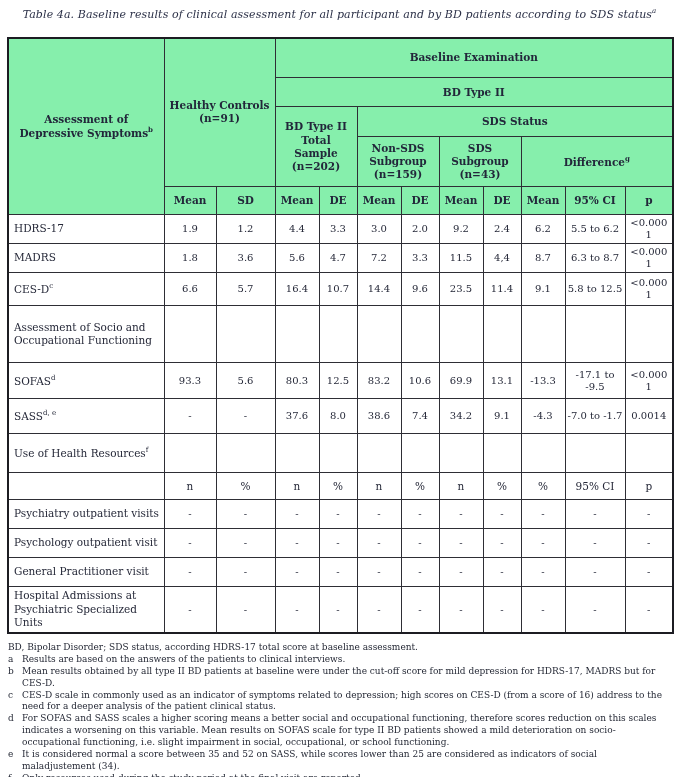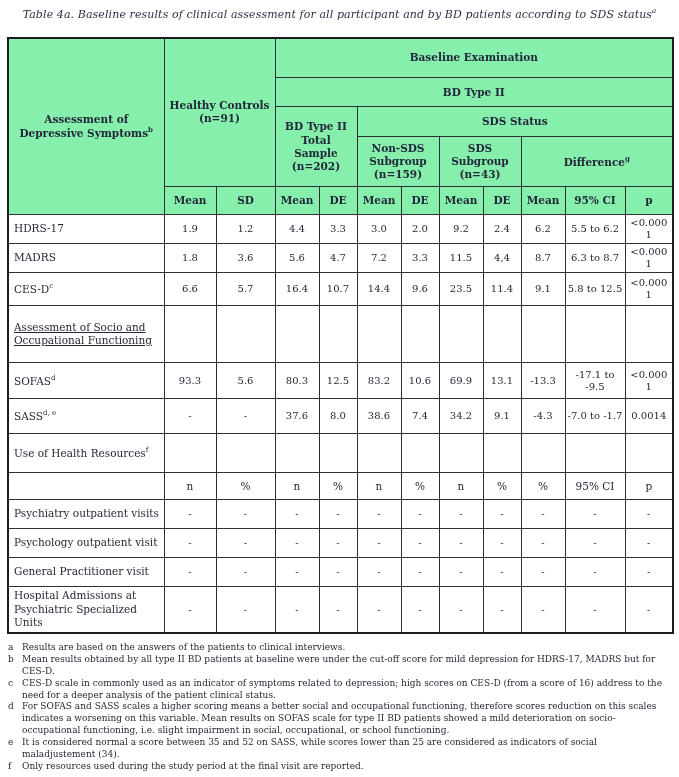--- a/index.html
+++ b/index.html
@@ -30,21 +30,21 @@
   .clinical thead tr:nth-child(3) { height:30px;margin-left:14px; }
   .clinical thead tr:nth-child(4) { height:50px; }
   .clinical thead tr:nth-child(5) { height:28px; }
   .clinical sup { font-size:7px; }
   .label-cell {
     text-align:left; font-size:10.5px; padding:2px 4px 2px 5px; line-height:1.3;
   }
   .num-cell { text-align:center; font-size:10px; padding:1px 2px; line-height:1.2; }
   tbody tr { height:29px; }
   tbody tr.row-i2 { height:33px; }
-  tbody tr.row-i3 { height:57px;text-decoration:underline; }
+  tbody tr.row-i3 { height:57px; }
   tbody tr.row-i4 { height:36px;margin-left:48px; }
   tbody tr.row-i5 { height:35px; }
   tbody tr.row-i6 { height:39px; }
   tbody tr.row-i7 { height:27px; }
   tbody tr.row-i11 { height:39px; }
   tbody tr.row-subheader td { font-size:10.5px; }
   .footnotes {
     margin:8px 8px 0 8px; font-size:9px; line-height:1.32; color:#1f2330;
   }
   .fn-intro { margin-bottom:0px; }
@@ -272,20 +272,21 @@
           <td class="num-cell">-</td>
           <td class="num-cell">-</td>
           <td class="num-cell">-</td>
           <td class="num-cell">-</td>
           <td class="num-cell">-</td>
         </tr>
       </tbody>
   </table>
 
   <div class="footnotes">
+    <div class="fn-intro">BD, Bipolar Disorder; SDS status, according HDRS-17 total score at baseline assessment.</div>
     <div id="fn-list">
         <div class="fn-item">
           <span class="fn-letter">a</span>
           <span class="fn-text">Results are based on the answers of the patients to clinical interviews.</span>
         </div>
         <div class="fn-item">
           <span class="fn-letter">b</span>
           <span class="fn-text">Mean results obtained by all type II BD patients at baseline were under the cut-off score for mild depression for HDRS-17, MADRS but for CES-D.</span>
         </div>
         <div class="fn-item">

